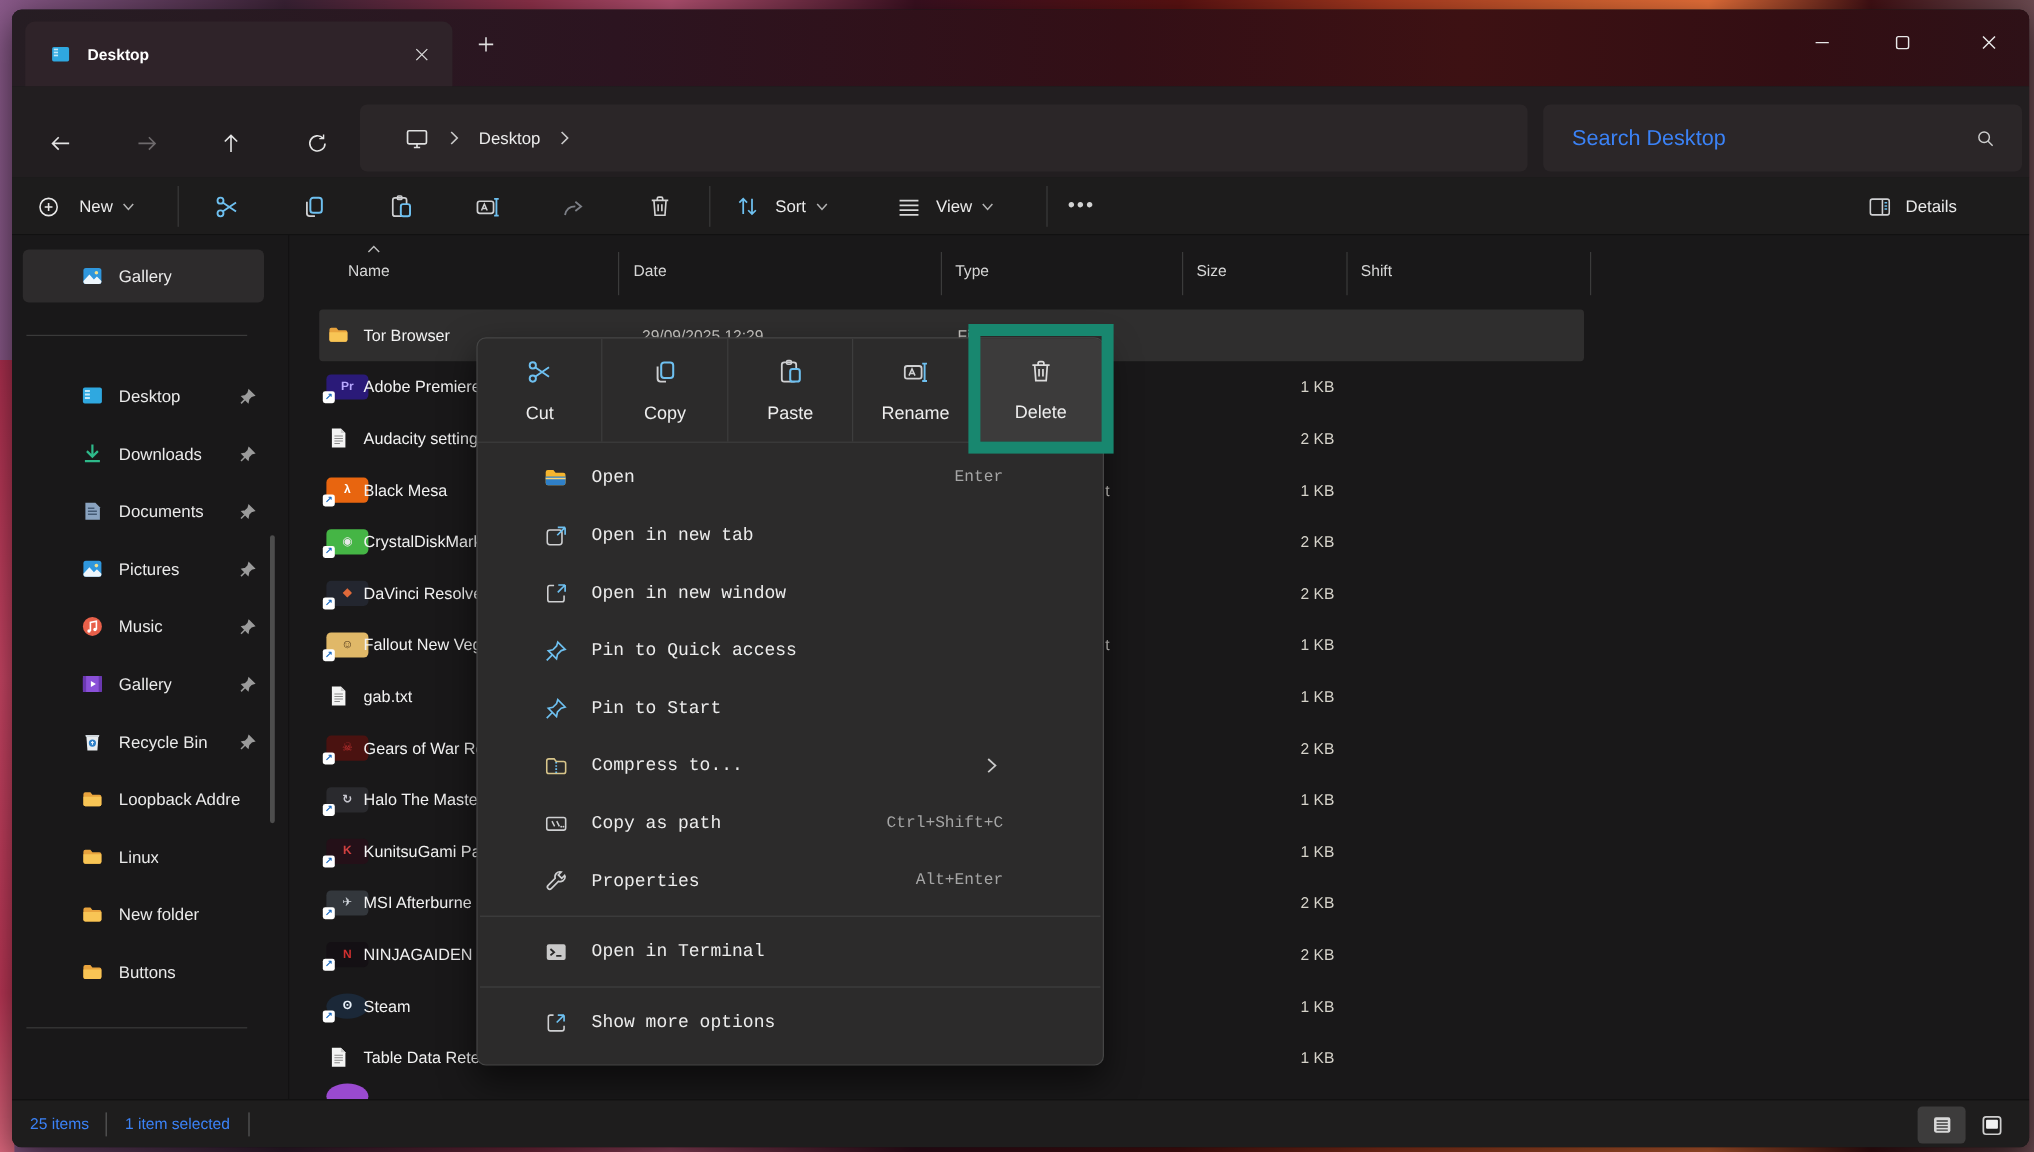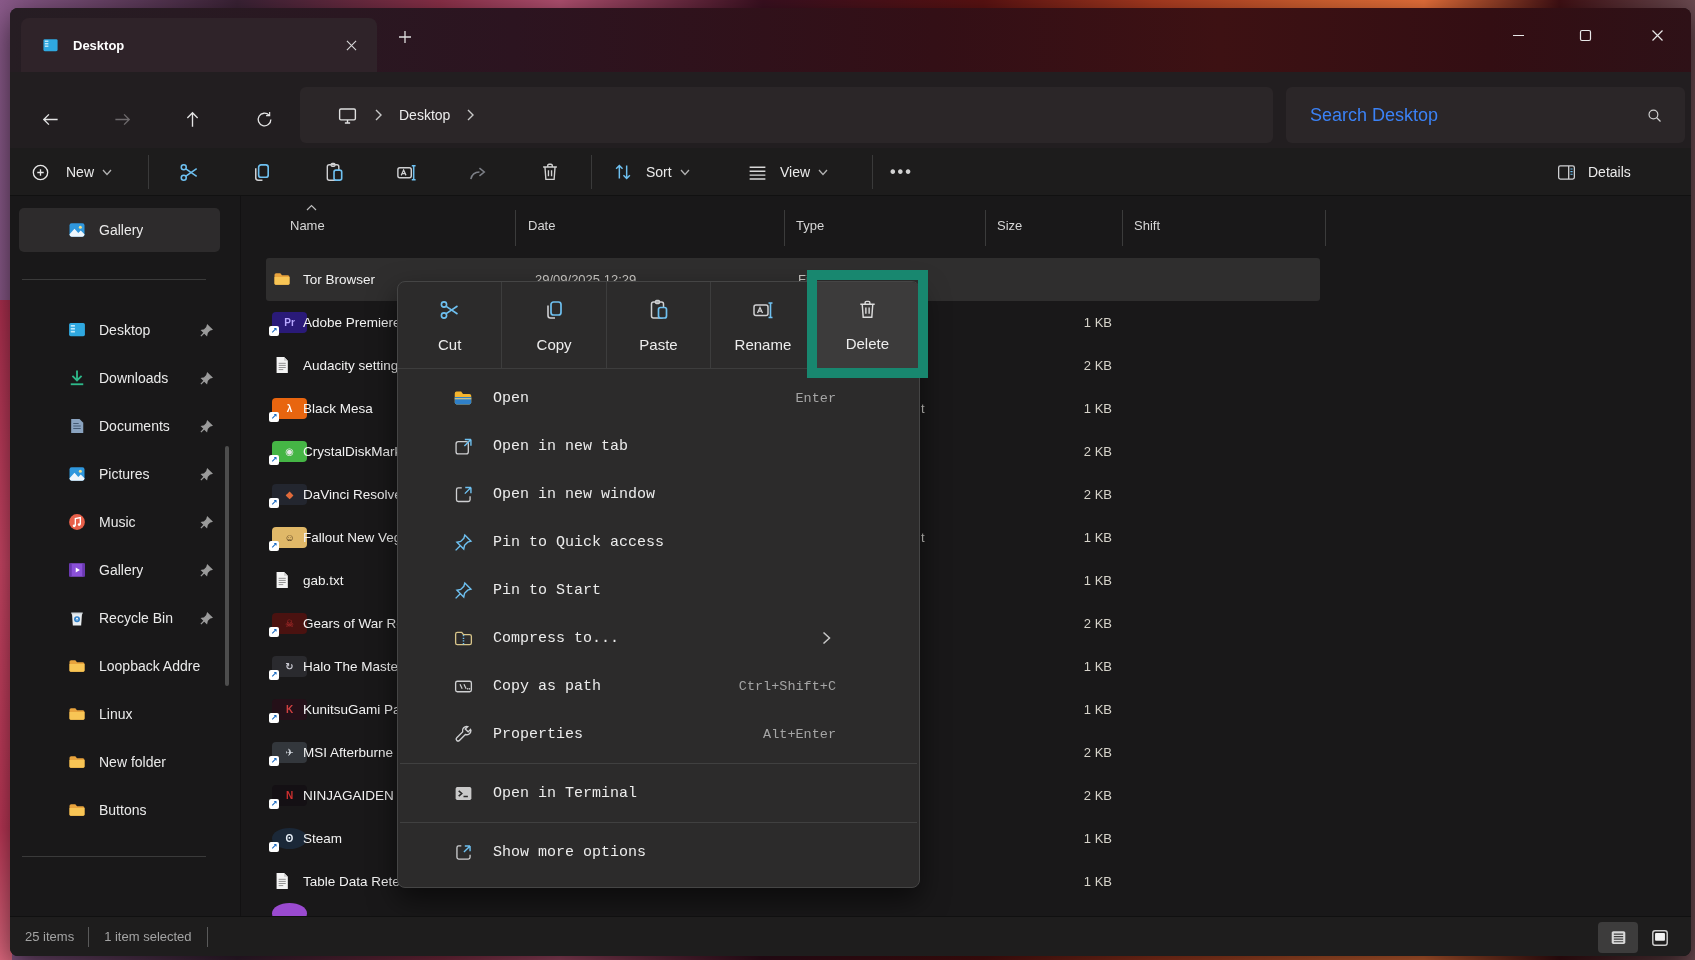--- a/index.html
+++ b/index.html
@@ -109,21 +109,21 @@
   .mitem .mlb{ position:absolute; left:95px; font-size:15px; color:#ececec; white-space:nowrap; }
   .mitem .msc{ position:absolute; right:83px; font-size:13.5px; color:#a5a5a5; }
   .mitem .msub{ position:absolute; right:88px; color:#c8c8c8; }
   .msep{ height:1px; background:#404040; margin:5px 2px; }
   .hlbox{ position:absolute; left:797px; top:262px; width:121px; height:108px;
     border:10px solid #18876f; z-index:60; }
 
   
   .statusbar{ position:absolute; left:0; bottom:0; width:100%; height:40px; background:#1e1d1d;
     border-top:1px solid #101010; z-index:50; display:flex; align-items:center; }
-  .st-txt{ font-size:13px; color:#a3a3a3; }
+  .st-txt{ font-size:13px; color:#3b82f6; }
   .st-div{ width:1px; height:20px; background:#5a5a5a; }
   .viewbtn{ position:absolute; top:5px; width:40px; height:31px; border-radius:4px;
     display:flex; align-items:center; justify-content:center; }
   .viewbtn.active{ background:#3d3c3c; left:1588px; }
   .viewbtn.thumb{ left:1632px; width:36px; }
 
   svg{ display:block; }
 </style>
 </head>
 <body>

